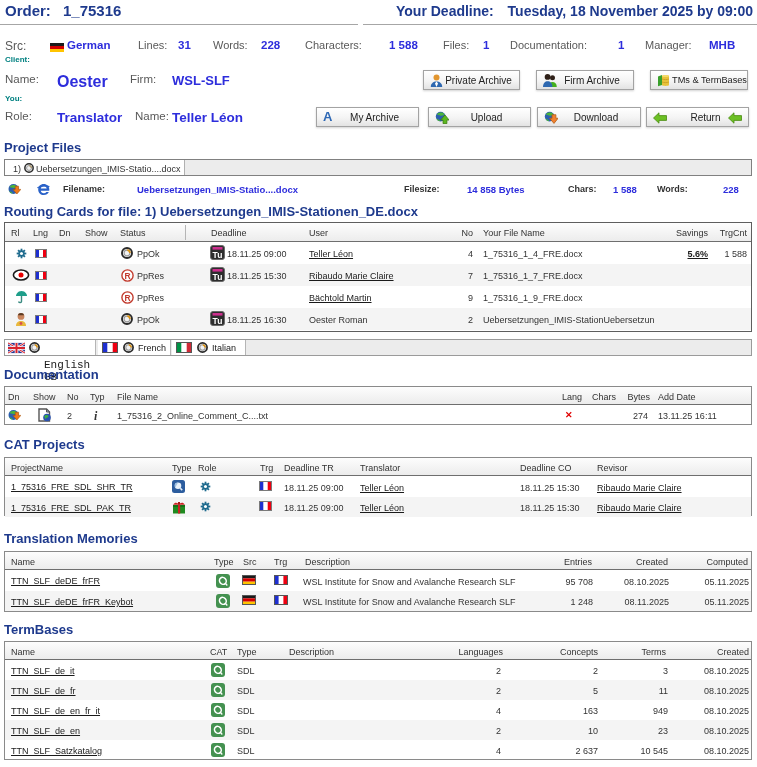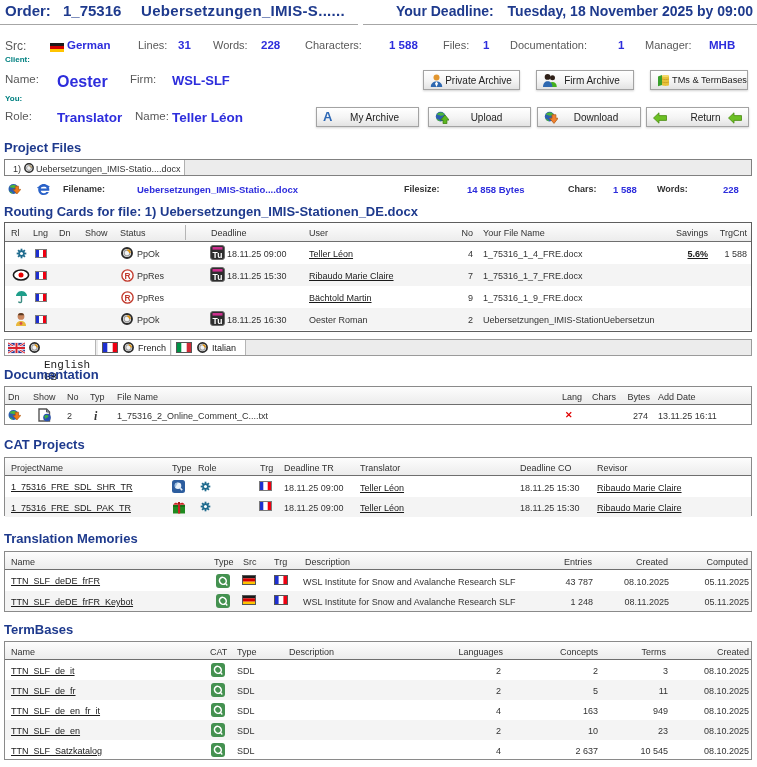--- a/index.html
+++ b/index.html
@@ -27,21 +27,20 @@
 .r { text-align:right; }
 .lnk { color:#1a1a1a; text-decoration:underline; }
 .hline { position:absolute; background:#8a99b8; height:1px; }
 </style>
 </head>
 <body>
 <div id="page">
 
 <div class="abs navy" style="left:5px;top:2px;font-size:15px;">Order:</div>
 <div class="abs navy" style="left:63px;top:2px;font-size:15px;">1_75316</div>
-<div class="abs navy" style="left:141px;top:2px;font-size:15px;letter-spacing:0.3px;">Uebersetzungen_IMIS-S......</div>
 <div class="abs navy" style="left:396px;top:3px;font-size:14px;">Your Deadline:</div>
 <div class="abs navy" style="right:4px;top:3px;font-size:14px;">Tuesday, 18 November 2025 by 09:00</div>
 <div class="hline" style="left:0;top:24px;width:358px;background:#a6a6a6;"></div>
 <div class="hline" style="left:363px;top:24px;width:394px;background:#a6a6a6;"></div>
 
 <div class="abs" style="top:39px;left:0;width:757px;height:14px;font-size:11px;">
   <span class="abs lbl" style="left:5px;font-size:12px;">Src:</span>
   <span class="abs" style="left:50px;top:3px;"><svg width="14" height="9">
           <rect width="14" height="3" fill="#1a1a1a"></rect>
           <rect y="3" width="14" height="3" fill="#d20000"></rect>
@@ -479,21 +478,21 @@
             <rect y="6.7" width="14" height="3.3" fill="#ffc400"></rect>
             <rect x="0.5" y="0.5" width="13" height="9" fill="none" stroke="#555" stroke-width="1"></rect>
           </svg></span>
     <span class="cell" style="left:269px;top:5px;"><svg width="14" height="10">
             <rect width="14" height="10" fill="#fff"></rect>
             <rect width="4.6" height="10" fill="#1e2fd0"></rect>
             <rect x="9.4" width="4.6" height="10" fill="#ee0011"></rect>
             <rect x="0.5" y="0.5" width="13" height="9" fill="none" stroke="#555" stroke-width="1"></rect>
           </svg></span>
     <span class="cell" style="left:298px;top:7px;">WSL Institute for Snow and Avalanche Research SLF</span>
-    <span class="cell r" style="left:528px;top:7px;width:60px;">43 787</span>
+    <span class="cell r" style="left:528px;top:7px;width:60px;">95 708</span>
     <span class="cell r" style="left:604px;top:7px;width:60px;">08.10.2025</span>
     <span class="cell r" style="left:684px;top:7px;width:60px;">05.11.2025</span>
   </div>
   <div class="trow stripe" style="height:20px;">
     <span class="cell lnk" style="left:6px;top:6px;">TTN_SLF_deDE_frFR_Keybot</span>
     <span class="cell" style="left:211px;top:3px;"><svg width="14" height="14">
             <rect width="14" height="14" rx="3" fill="#449150"></rect>
             <ellipse cx="7" cy="6.8" rx="3.2" ry="3.6" fill="none" stroke="#fff" stroke-width="1.6" transform="rotate(-40 7 7)"></ellipse>
             <path d="M9.3 9.3 L11.3 11.5" stroke="#fff" stroke-width="1.3"></path>
           </svg></span>

